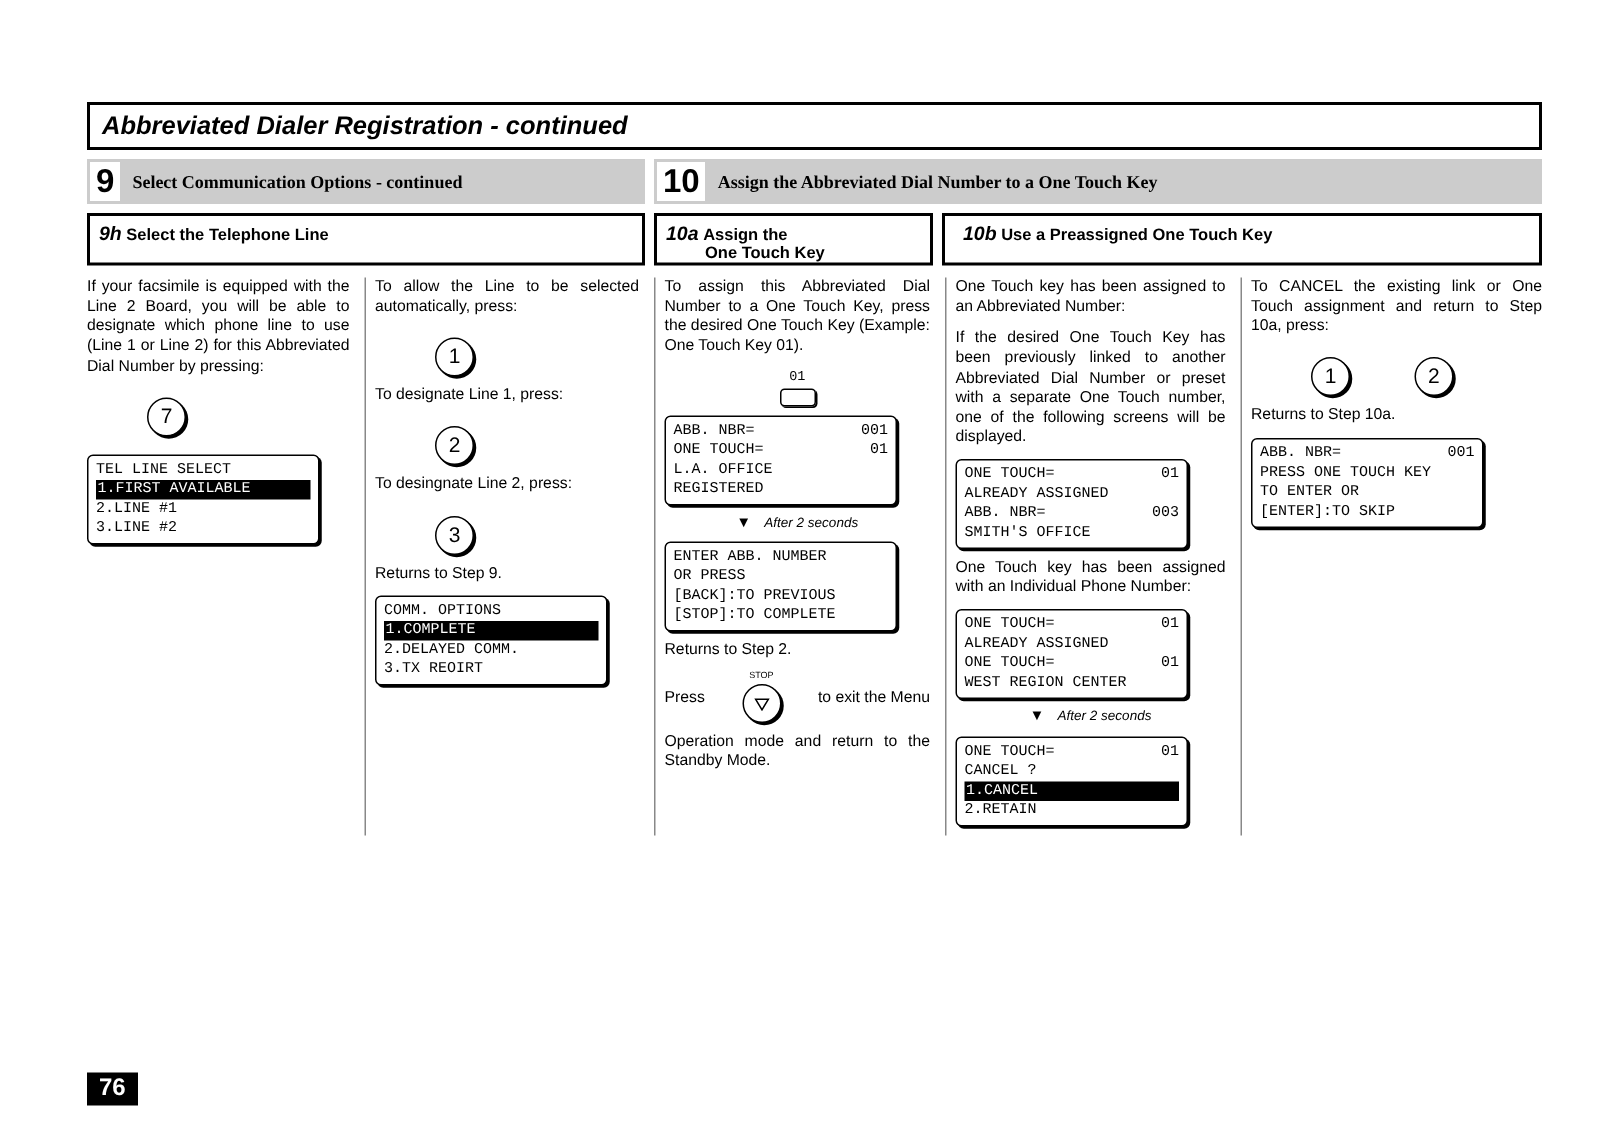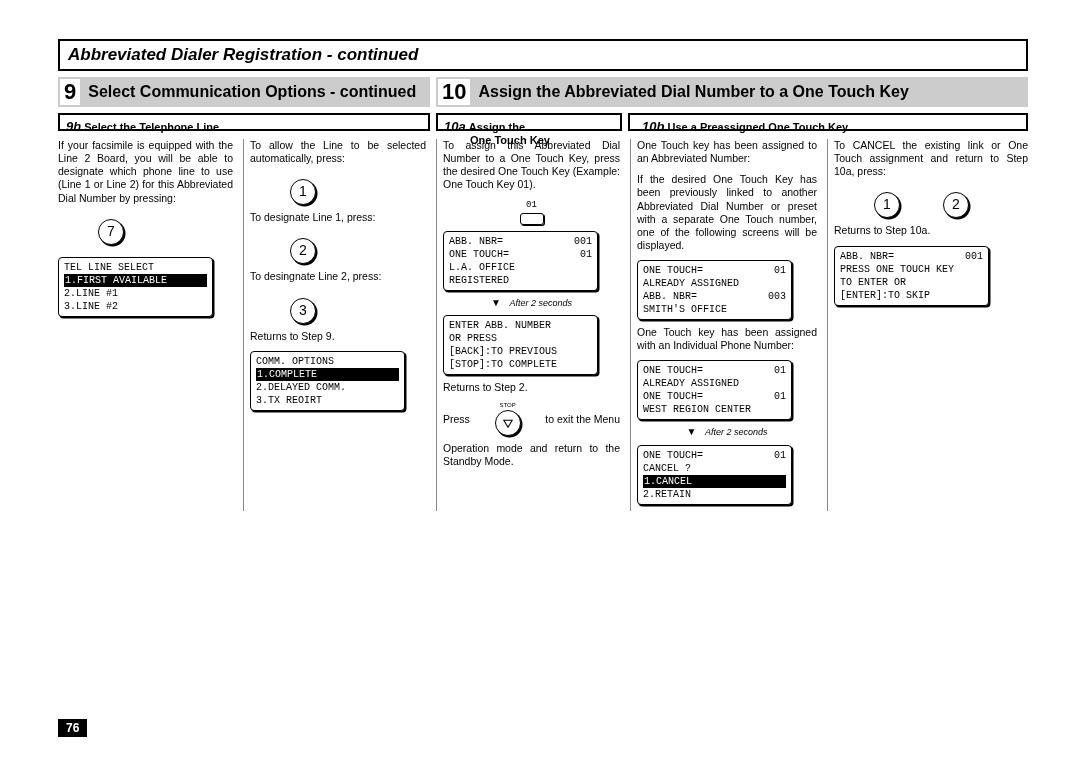--- a/index.html
+++ b/index.html
@@ -10,21 +10,21 @@
     background: #fff;
     width: 1080px;
     height: 763px;
     position: relative;
     font-size: 11px;
     color: #000;
   }
   .page {
     position: absolute;
     left: 58px;
-    top: 39px;
+    top: 68px;
     width: 970px;
   }
   .title-bar {
     border: 2px solid #000;
     padding: 4px 8px;
     font-size: 17px;
     font-weight: bold;
     font-style: italic;
     margin-bottom: 6px;
   }
@@ -42,34 +42,35 @@
   .step-header.right { flex: 1; }
   .step-num {
     font-size: 22px;
     font-weight: bold;
     background: #fff;
     padding: 2px 4px;
     margin: 2px;
     line-height: 1;
   }
   .step-title {
-    font-size: 16px;
+    font-size: 12px;
     font-weight: bold;
     padding: 4px 6px;
+    font-family: Liberation Serif, serif;
   }
   .sub-headers {
     display: flex;
     gap: 6px;
     margin-bottom: 8px;
   }
   .sub-header {
     border: 2px solid #000;
     padding: 4px 6px;
     font-size: 11px;
-    height: 18px;
+    height: 35px;
   }
   .sub-header .lbl {
     font-size: 13px;
     font-weight: bold;
     font-style: italic;
   }
   .sub-header .txt {
     font-weight: bold;
   }
   .sh-9h { width: 372px; }
@@ -167,21 +168,21 @@
     display: inline-block;
     padding-left: 6px;
     font-style: italic;
   }
   .page-num {
     position: absolute;
     left: 58px;
     bottom: 26px;
     background: #000;
     color: #fff;
-    font-size: 12px;
+    font-size: 16px;
     font-weight: bold;
     padding: 2px 8px;
   }
   .row { display:flex; justify-content:space-between; }
 </style>
 </head>
 <body>
 
 <div class="page">
   <div class="title-bar">Abbreviated Dialer Registration - continued</div>

